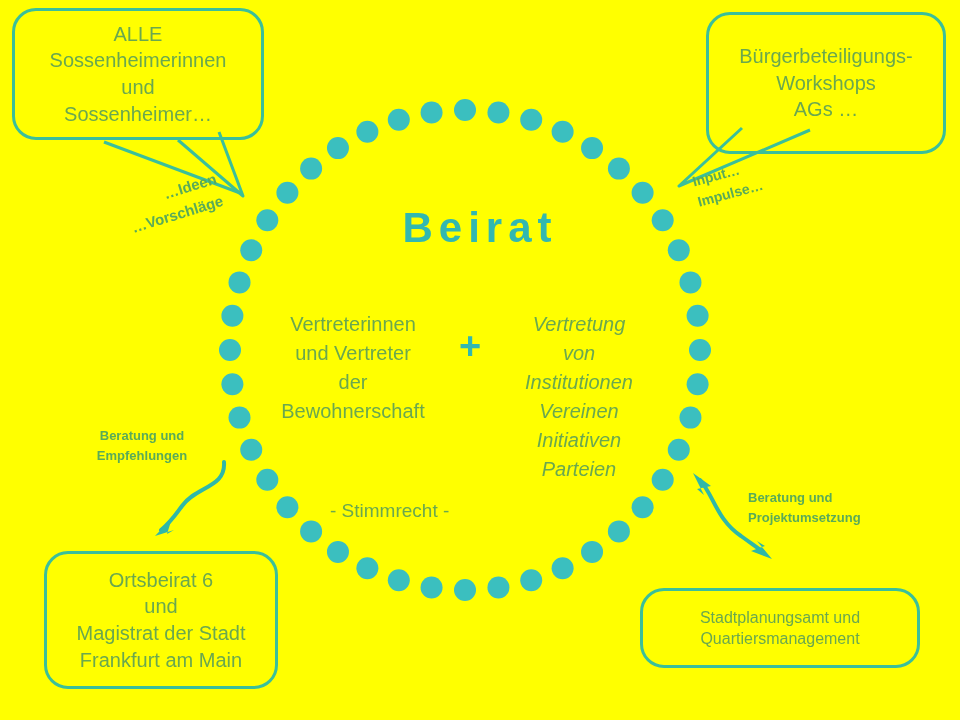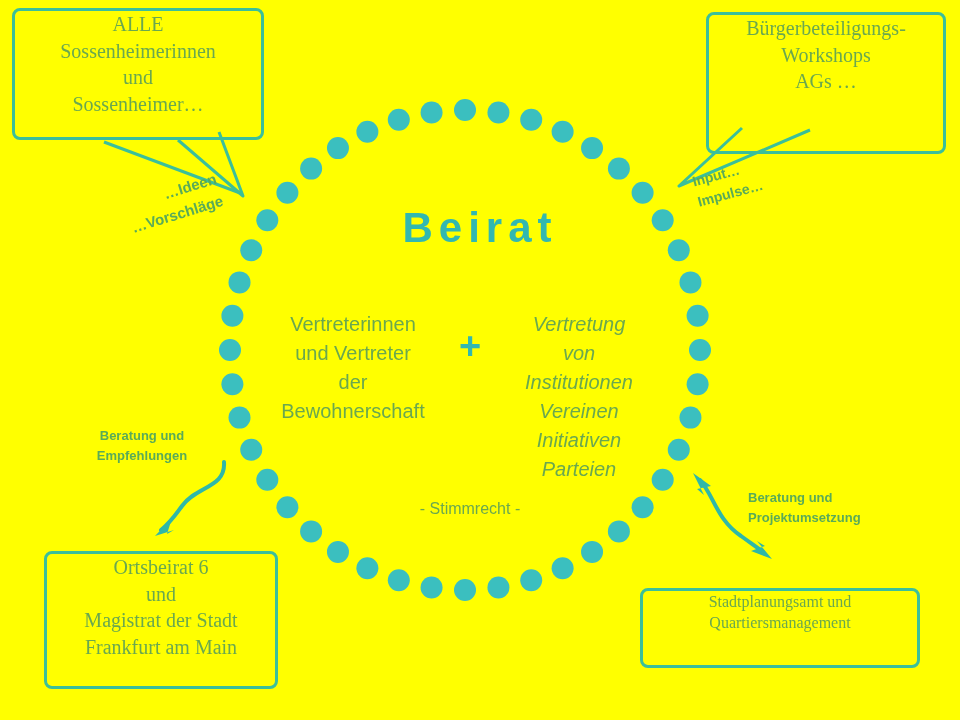--- a/index.html
+++ b/index.html
@@ -15,30 +15,29 @@
     background: #ffff00;
     overflow: hidden;
     font-family: "Liberation Sans", "DejaVu Sans", sans-serif;
   }
 
   
   .box {
     position: absolute;
     box-sizing: border-box;
     border: 3px solid #3bbf9a;
-    border-radius: 8px;
+    border-radius: 24px;
     background: transparent;
     color: #6aa84f;
     text-align: center;
     display: flex;
-    align-items: flex-start;
+    align-items: center;
     justify-content: center;
     line-height: 1.33;
     z-index: 6;
-    font-family: Liberation Serif, serif;
   }
   .box .box-text { display: block; width: 100%; white-space: pre-line; }
 
   #bubble-alle {
     left: 12px; top: 8px; width: 252px; height: 132px;
     font-size: 20px;
   }
   #bubble-workshops {
     left: 706px; top: 12px; width: 240px; height: 142px;
     font-size: 20px;
@@ -98,22 +97,22 @@
     left: 440px; top: 325px; width: 60px;
     text-align: center;
     font-size: 38px;
     font-weight: bold;
     color: #32b8b0;
     z-index: 7;
   }
   #stimmrecht {
     position: absolute;
     left: 330px; top: 500px; width: 280px;
-    text-align: center;
-    font-size: 16px;
+    text-align: left;
+    font-size: 19px;
     color: #6aa84f;
     z-index: 7;
   }
 
   
   .annot {
     position: absolute;
     color: #5aab58;
     font-weight: bold;
     z-index: 7;

